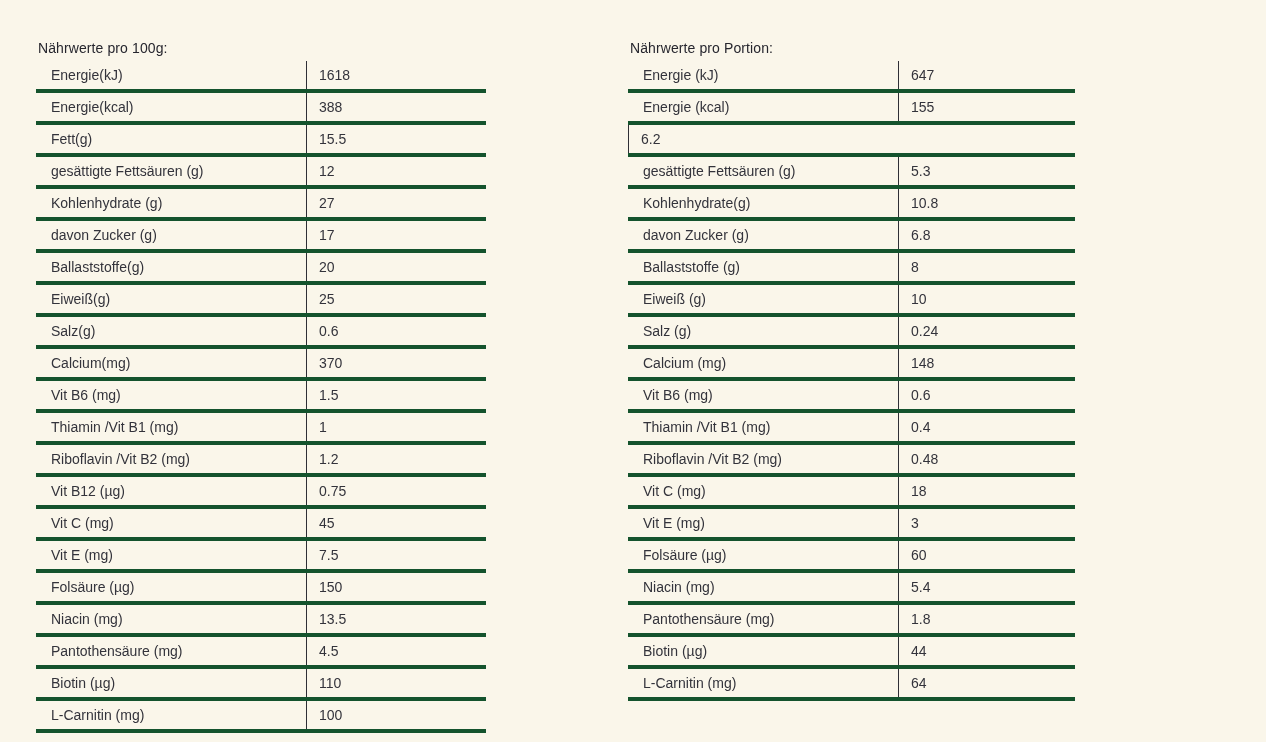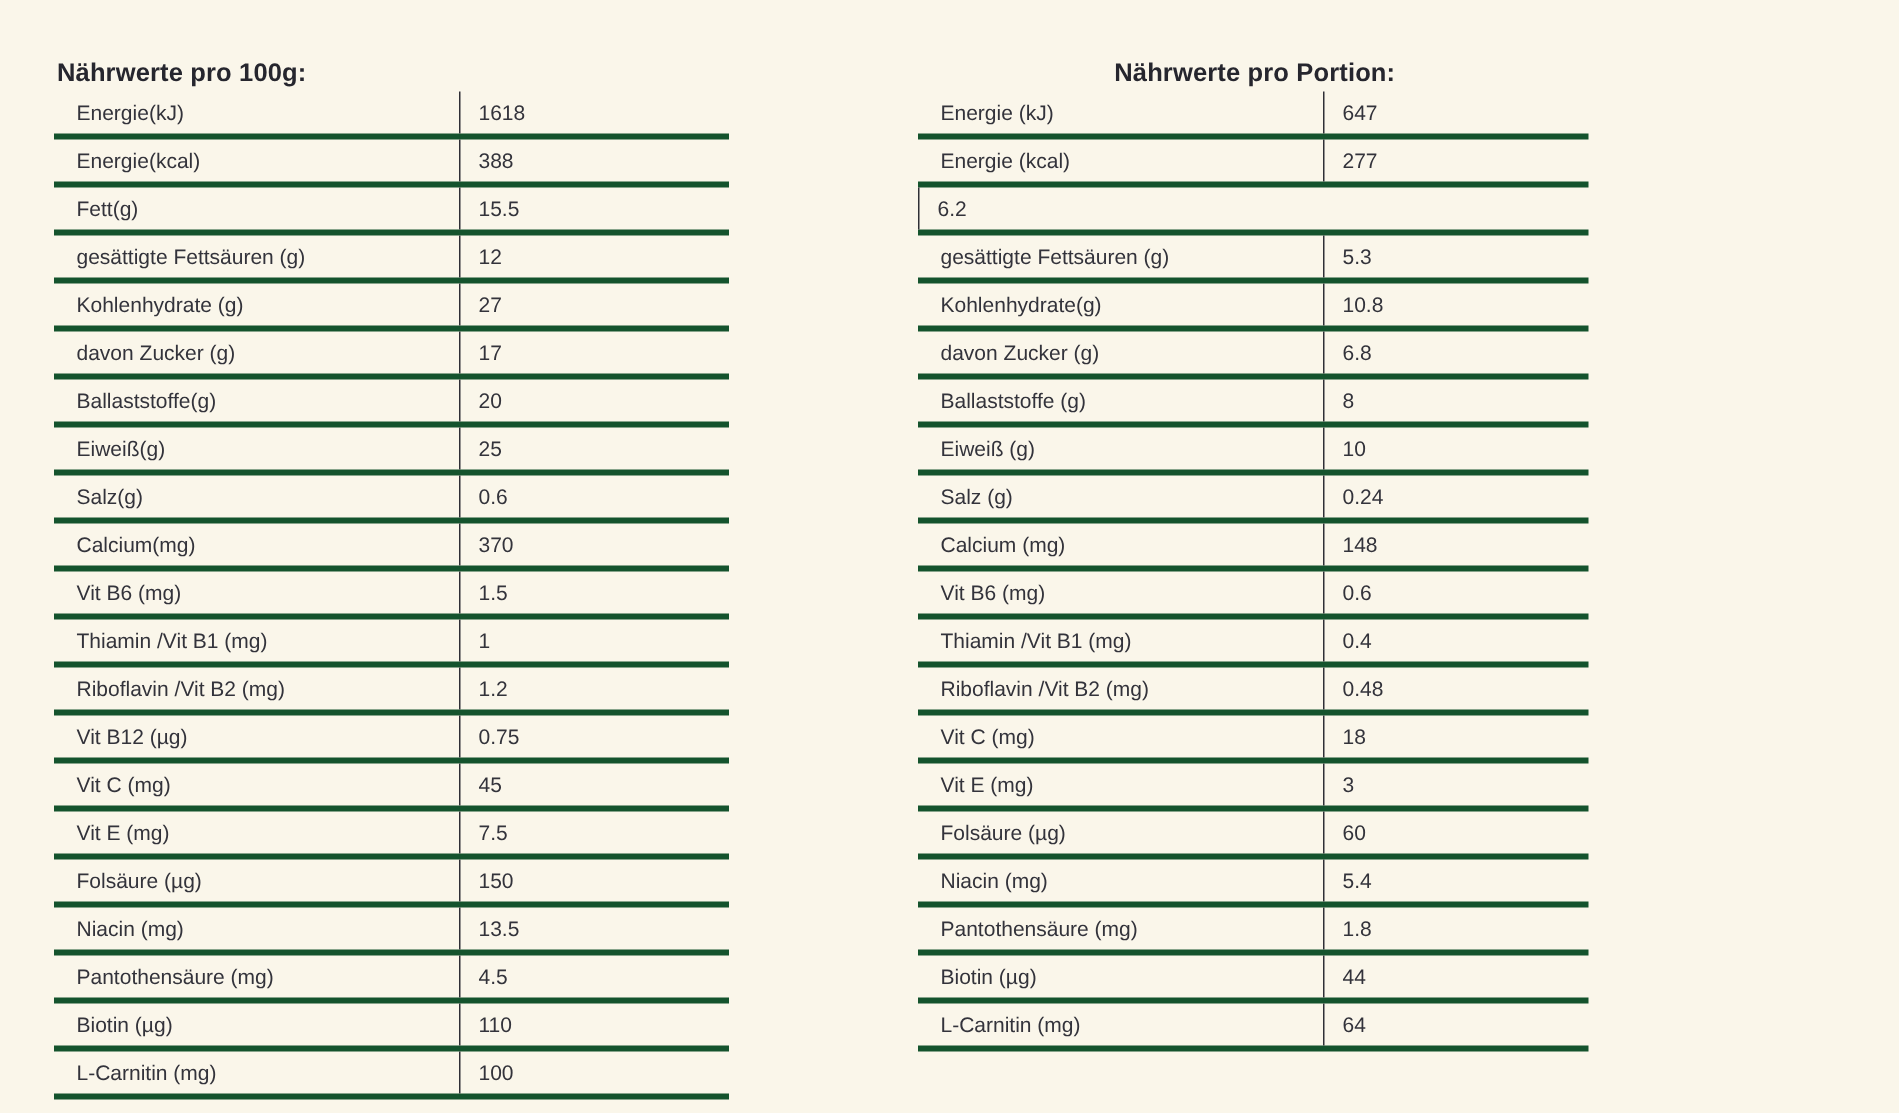--- a/index.html
+++ b/index.html
@@ -7,24 +7,24 @@
     width: 1266px;
     height: 742px;
     background: #faf6ea;
     font-family: "Liberation Sans", sans-serif;
     color: #33333b;
     position: relative;
     overflow: hidden;
   }
   .table-col { position: absolute; top: 40px; }
   .col-left  { left: 36px;  width: 450px; }
-  .col-right { left: 612px; width: 447px; text-align: center; }
+  .col-right { left: 628px; width: 447px; }
   .table-title {
-    font-size: 17px;
-    font-weight: 700;
+    font-size: 14px;
+    font-weight: 400;
     color: #26262e;
     line-height: 17px;
     margin-bottom: 4px;
     padding-left: 2px;
     letter-spacing: 0.1px;
   }
   .ntable { width: 100%; }
   .nrow {
     display: flex;
     height: 32px;
@@ -166,21 +166,21 @@
 <div class="table-col col-right">
   <div class="table-title">Nährwerte pro Portion:</div>
   <div class="ntable">
   <div class="nrow">
     <div class="cell label">Energie (kJ)</div>
     <div class="cell value">647</div>
   </div>
 
   <div class="nrow">
     <div class="cell label">Energie (kcal)</div>
-    <div class="cell value">277</div>
+    <div class="cell value">155</div>
   </div>
 
   <div class="nrow">
     <div class="cell value">6.2</div>
   </div>
 
   <div class="nrow">
     <div class="cell label">gesättigte Fettsäuren (g)</div>
     <div class="cell value">5.3</div>
   </div>

